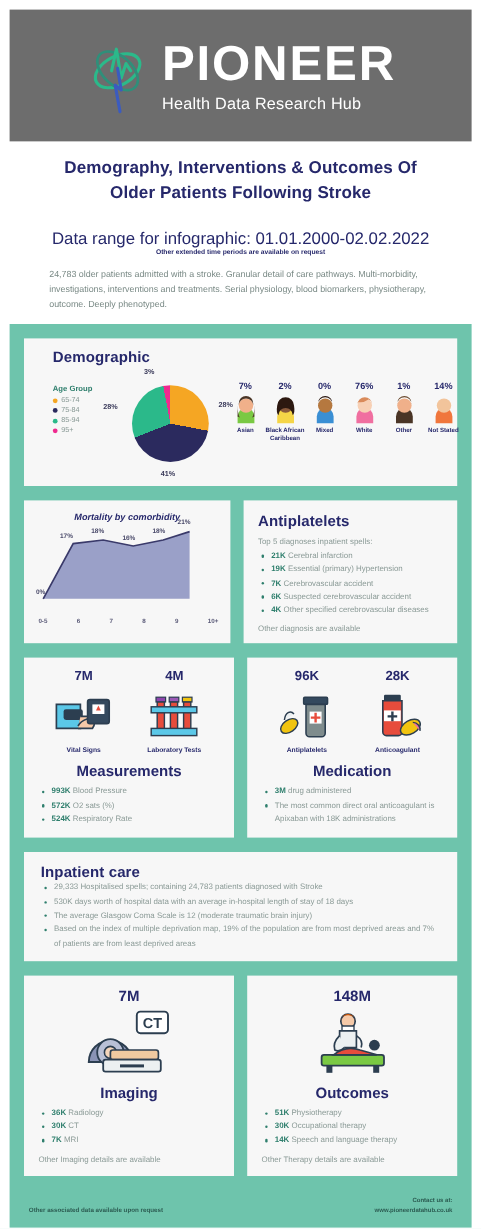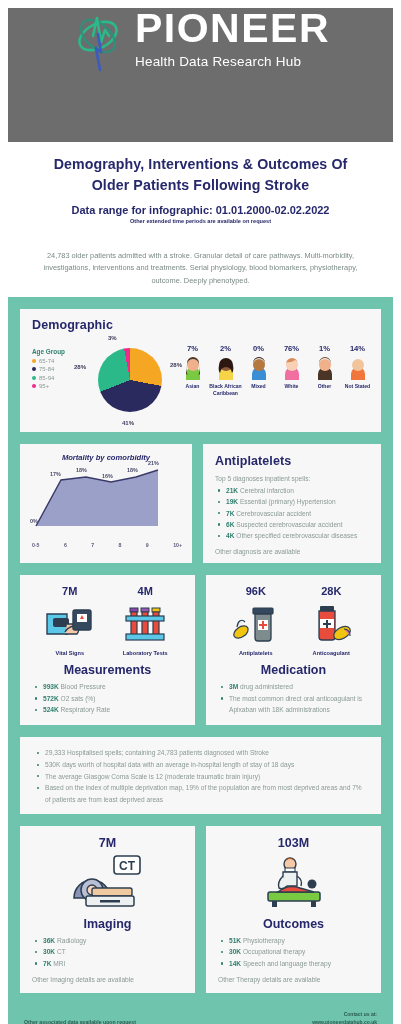--- a/index.html
+++ b/index.html
@@ -7,52 +7,52 @@
     width: 401px; height: 1024px;
     background: #ffffff;
     font-family: "Liberation Sans", sans-serif;
     overflow: hidden;
   }
   .page { width: 401px; height: 1024px; position: relative; background:#fff; }
 
   
   .header {
     margin: 8px 8px 0 8px;
-    height: 134px;
+    height: 110px;
     background: #6d6d6d;
-    display: flex; align-items: flex-start; justify-content: center;
+    display: flex; align-items: center; justify-content: center;
     gap: 10px;
   }
   .logo-mark { width: 54px; height: 64px; flex: 0 0 auto; }
   .logo-text { display: flex; flex-direction: column; align-items: flex-start; }
   .logo-title {
     color: #fff; font-size: 41px; font-weight: bold;
     letter-spacing: 1.5px; line-height: 1;
   }
   .logo-sub {
     color: #fff; font-size: 13.5px; font-weight: normal;
     letter-spacing: .2px; margin-top: 5px;
   }
 
   
   .titleblock { background: #fff; padding: 12px 35px 10px; text-align: center; }
   .main-title {
     color: #26286b; font-size: 14.2px; font-weight: bold;
     line-height: 1.45; letter-spacing: .1px;
   }
   .data-range {
-    color: #26286b; font-size: 11px; font-weight: bold;
-    margin-top: 9px;
+    color: #26286b; font-size: 14px; font-weight: normal;
+    margin-top: 19px;
   }
   .data-range-sub {
     color: #26286b; font-size: 5.6px; font-weight: bold; margin-top: 2px;
   }
   .intro {
     color: #7a8a86; font-size: 7.4px; line-height: 1.65;
-    margin-top: 26px; text-align: center; padding: 0 6px;
+    margin-top: 9px; text-align: left; padding: 0 6px;
   }
 
   
   .teal {
     margin: 0 8px 8px 8px;
     background: #6ec4ac;
     padding: 12px 12px 8px 12px;
   }
   .card {
     background: #f7f7f7;
@@ -60,21 +60,21 @@
   }
   .row { display: flex; gap: 11px; margin-bottom: 12px; }
   .row > .card { flex: 1; }
 
   .card-h {
     color: #26286b; font-size: 12.5px; font-weight: bold;
     letter-spacing: .1px;
   }
 
   
-  .demo-card { display: block; padding: 9px 10px 8px 12px; }
+  .demo-card { display: block; padding: 9px 10px 8px 24px; }
   .demo-body { display: flex; align-items: flex-start; margin-top: 4px; }
   .demo-left { width: 52px; flex: 0 0 auto; padding-top: 12px; }
   .legend-title { color: #2f7f6d; font-size: 6.4px; font-weight: bold; margin-bottom: 3px; }
   .legend-item {
     display: flex; align-items: center; gap: 3px;
     font-size: 6px; color: #8a9a96; margin-bottom: 2.5px;
   }
   .legend-dot { width: 4px; height: 4px; border-radius: 50%; flex:0 0 auto; }
 
   .pie-wrap { position: relative; width: 92px; height: 88px; flex: 0 0 auto; }
@@ -365,20 +365,21 @@
         </div>
         <div class="sec-title">Medication</div>
         <ul class="bul">
           <li><b>3M</b> <span>drug administered</span></li>
           <li><span>The most common direct oral anticoagulant is Apixaban with 18K administrations</span></li>
         </ul>
       </div>
     </div>
 
     <div class="card inpatient">
+      <div class="card-h">Inpatient care</div>
       <ul class="bul">
         <li>29,333 Hospitalised spells; containing 24,783 patients diagnosed with Stroke</li>
         <li>530K days worth of hospital data with an average in-hospital length of stay of 18 days</li>
         <li>The average Glasgow Coma Scale is 12 (moderate traumatic brain injury)</li>
         <li>Based on the index of multiple deprivation map, 19% of the population are from most deprived areas and 7% of patients are from least deprived areas</li>
       </ul>
     </div>
 
     <div class="row">
       <div class="card">
@@ -396,21 +397,21 @@
         <div class="sec-title">Imaging</div>
         <ul class="bul">
           <li><b>36K</b> <span>Radiology</span></li>
           <li><b>30K</b> <span>CT</span></li>
           <li><b>7K</b> <span>MRI</span></li>
         </ul>
         <div class="foot-note">Other Imaging details are available</div>
       </div>
 
       <div class="card">
-        <div class="big-val">103M</div>
+        <div class="big-val">148M</div>
         <svg class="big-icon" viewBox="0 0 80 56">
           <rect x="14" y="38" width="52" height="9" rx="2" fill="#7ac943" stroke="#2c3e50" stroke-width="1.5"></rect>
           <rect x="18" y="47" width="5" height="6" fill="#2c3e50"></rect>
           <rect x="57" y="47" width="5" height="6" fill="#2c3e50"></rect>
           <path d="M24 38 q10 -8 22 -4 l14 4z" fill="#e74c3c" stroke="#2c3e50" stroke-width="1.4"></path>
           <circle cx="58" cy="30" r="4.5" fill="#2c3e50"></circle>
           <circle cx="36" cy="10" r="6" fill="#f5c9a8" stroke="#2c3e50" stroke-width="1.4"></circle>
           <path d="M30 10 a6 6 0 0 1 12 0 q0 -5 -6 -5 q-6 0 -6 5z" fill="#d35400"></path>
           <path d="M31 14 h10 v4 h-10z" fill="#fff" stroke="#2c3e50" stroke-width="1.1"></path>
           <path d="M29 18 h14 v14 h-14z" fill="#ecf0f1" stroke="#2c3e50" stroke-width="1.4"></path>

